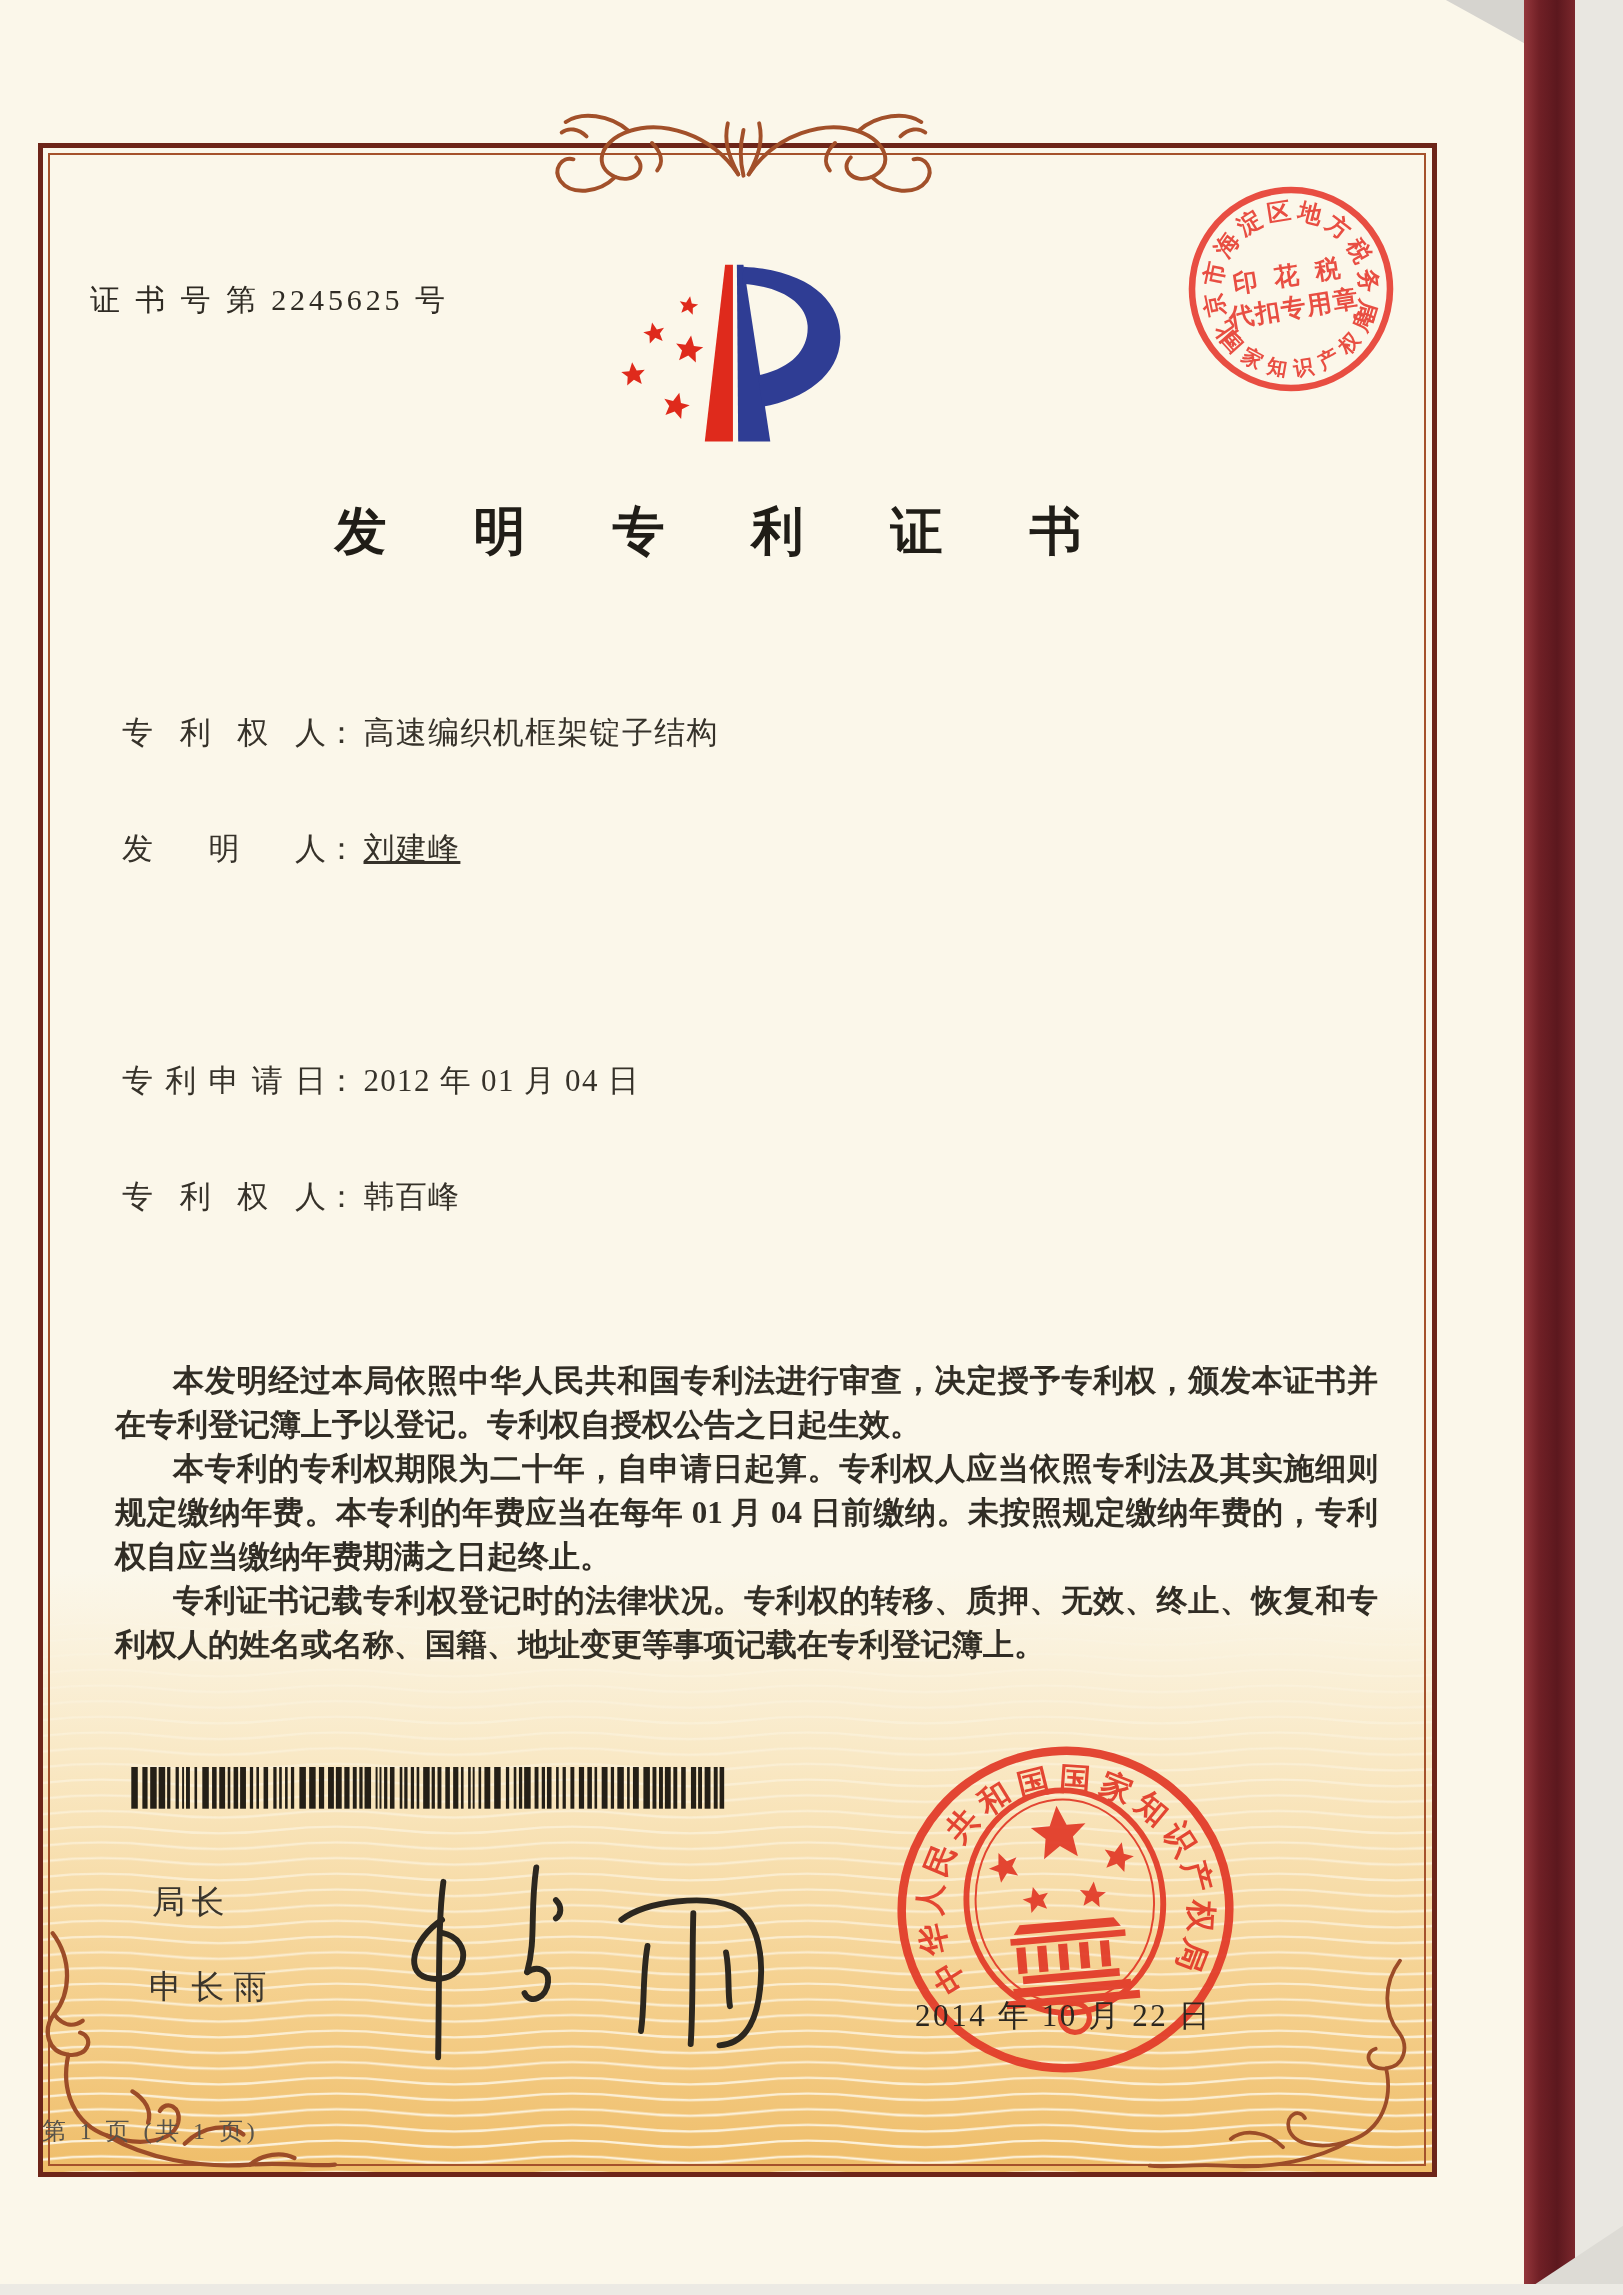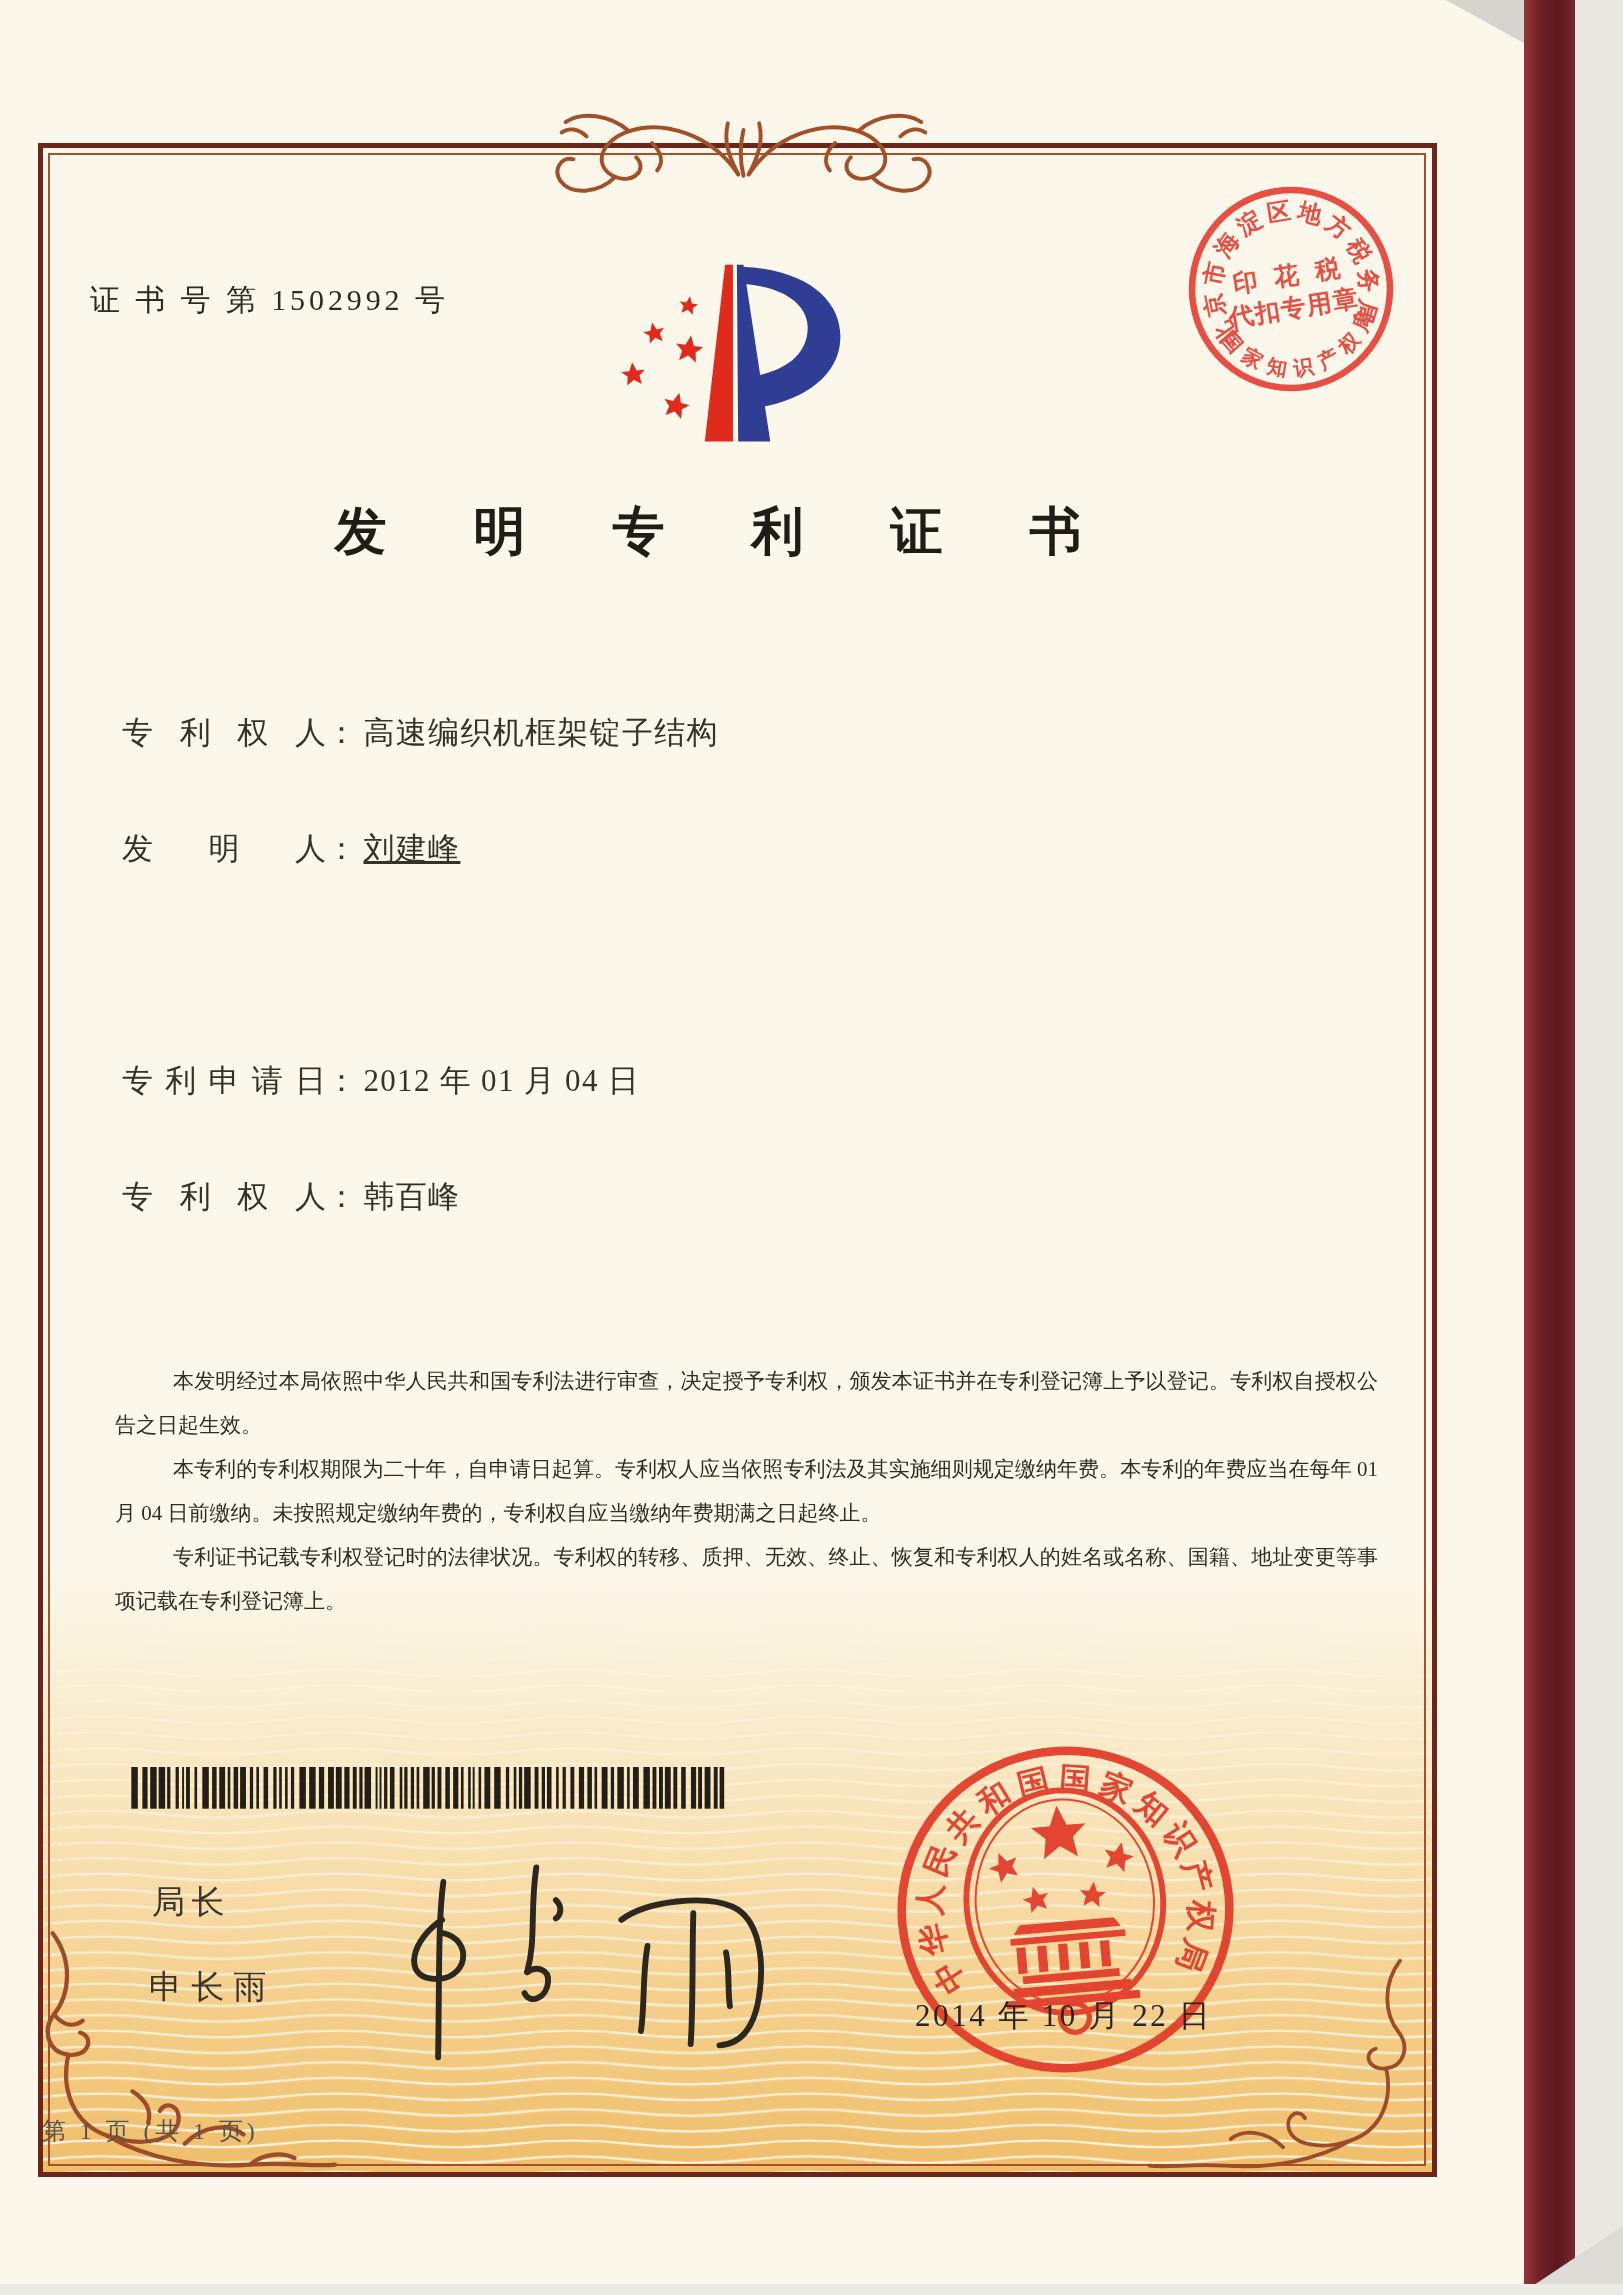--- a/index.html
+++ b/index.html
@@ -20,22 +20,22 @@
   #frame-inner{left:48px;top:153px;width:1378px;height:2013px;border:2px solid #a5522c;box-sizing:border-box;}
   
   #cert-number{left:90px;top:280px;font-size:30px;letter-spacing:3.9px;color:#2f2b24;}
   #doc-title{left:39px;top:497px;width:1375px;text-align:center;font-size:52px;font-weight:bold;
              letter-spacing:37px;color:#201d17;}
   .field-row{left:122px;font-size:31px;color:#36322a;white-space:nowrap;}
   .field-label{display:inline-block;width:204px;text-align:justify;text-align-last:justify;
                vertical-align:bottom;}
   .field-colon{display:inline-block;margin-right:6.5px;}
   .field-value{letter-spacing:1.3px;}
-  #body-text{left:115px;top:1359px;width:1263px;font-size:21px;line-height:44px;
-             text-align:justify;color:#312d25;}
+  #body-text{left:115px;top:1359px;width:1263px;font-size:31px;line-height:44px;
+             text-align:justify;color:#312d25;font-weight:bold;}
   #body-text p{margin:0;text-indent:58px;}
   #sig-title{left:152px;top:1880px;font-size:33px;letter-spacing:6.5px;color:#3a352c;}
   #sig-name{left:149px;top:1965px;font-size:33px;letter-spacing:9.2px;color:#3a352c;}
   #issue-date{left:915px;top:1995px;font-size:31px;letter-spacing:2.6px;color:#2b2720;z-index:9;}
   #page-footer{left:42px;top:2115px;width:1394px;font-size:24px;
                letter-spacing:3.9px;color:#57534a;}
   
   #waves{left:42px;top:1571px;z-index:0;}
   #frame-outer,#frame-inner{z-index:1;}
   #ornament-top,#ornament-bl,#ornament-br{z-index:2;}
@@ -111,21 +111,21 @@
   </svg>
   <svg id="ornament-br" class="abs" style="left:1105px;top:1956px;" width="327" height="219" viewBox="0 0 510 378">
     <g fill="none" stroke="#9c4c28" stroke-width="6.5" stroke-linecap="round">
       <path d="M28,8 C58,48 56,100 30,132 C12,156 20,190 52,194 C84,198 92,166 70,160"></path>
       <path d="M52,194 C40,248 60,300 112,318 C164,336 212,326 220,298 C226,274 202,262 192,280"></path>
       <path d="M112,318 C170,352 250,368 330,362 C388,358 430,366 460,362"></path>
       <path d="M230,330 C258,302 298,298 320,316"></path>
     </g>
   </svg>
 
-  <div id="cert-number" class="abs">证 书 号 第 1502992 号</div>
+  <div id="cert-number" class="abs">证 书 号 第 2245625 号</div>
 
   <svg class="abs" style="left:615px;top:247px;z-index:3;" width="249" height="203" viewBox="0 0 380 310">
     <defs>
       <path id="star" d="M0,-10 L2.94,-3.09 L9.51,-3.09 L4.76,1.18 L5.88,8.09 L0,4 L-5.88,8.09 L-4.76,1.18 L-9.51,-3.09 L-2.94,-3.09 Z"></path>
     </defs>
     <polygon points="168,27 180,27 180,297 137,297" fill="#df2a1c"></polygon>
     <polygon points="186,27 196,27 237,297 188,297" fill="#2f3d94"></polygon>
     <path d="M196,30 C300,36 346,86 344,140 C342,196 290,232 225,244 L218,196 C268,186 296,158 294,120 C292,84 252,60 194,56 Z" fill="#2f3d94"></path>
     <g fill="#df2a1c">
       <use href="#star" transform="translate(112,90) scale(1.5) rotate(10)"></use>

